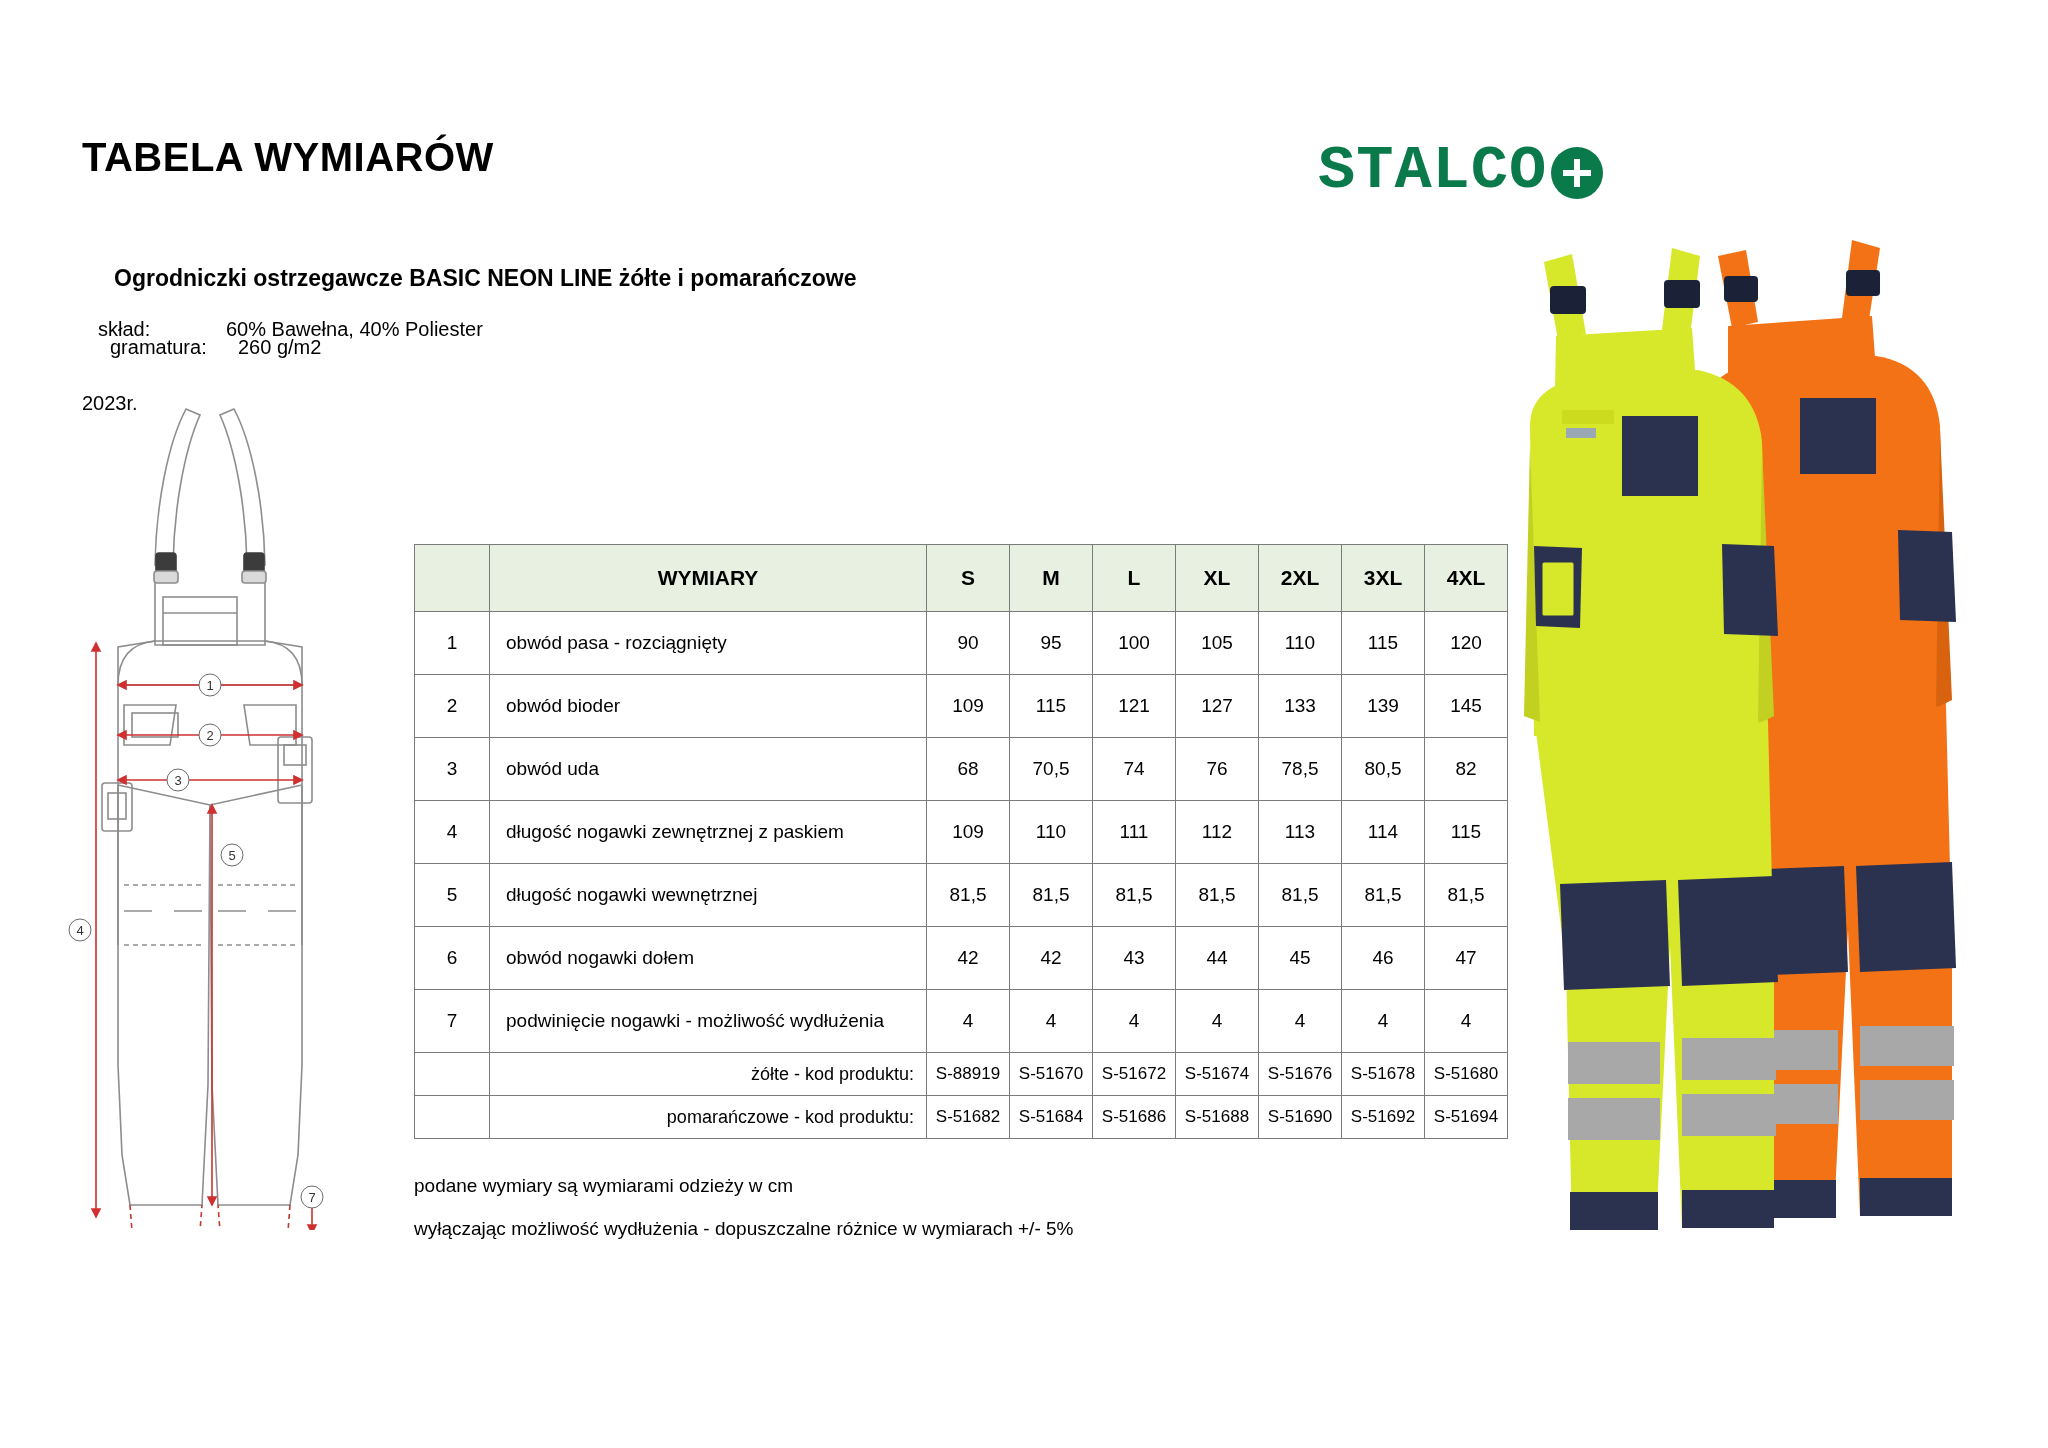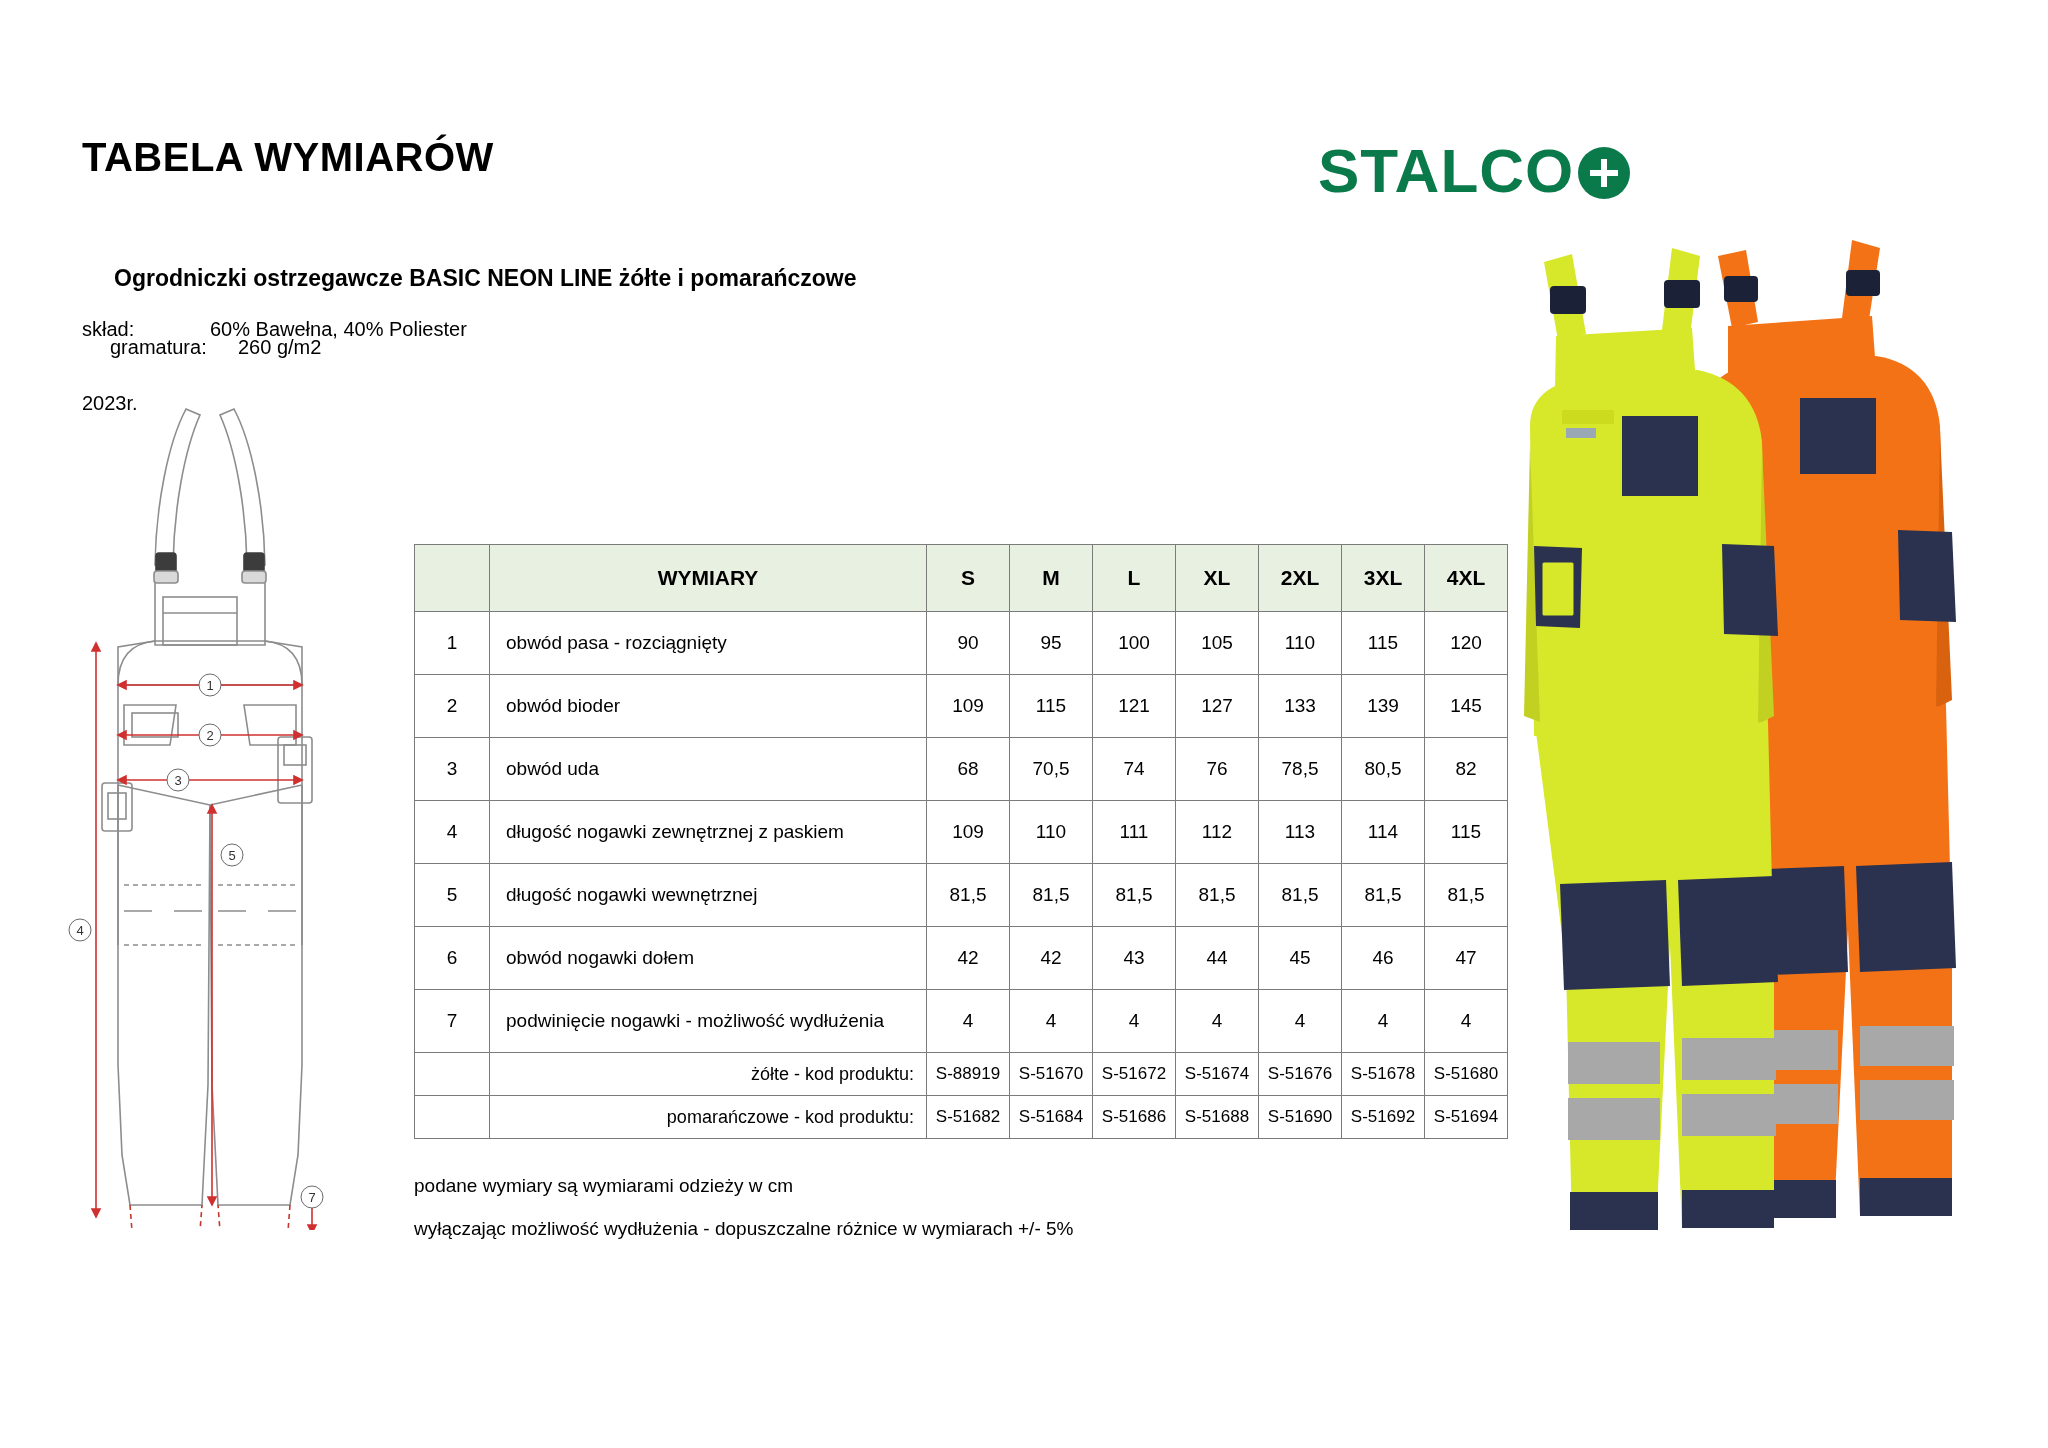--- a/index.html
+++ b/index.html
@@ -33,20 +33,21 @@
     top: 140px;
     display: flex;
     align-items: center;
   }
   #logo .logo-text {
     font-size: 62px;
     font-weight: bold;
     color: #0b7a4b;
     letter-spacing: 1px;
     line-height: 1;
+    font-family: Liberation Mono, monospace;
   }
   #logo .logo-mark {
     position: relative;
     width: 52px;
     height: 52px;
     border-radius: 50%;
     background: #0b7a4b;
     margin-left: 4px;
     margin-top: 4px;
   }
@@ -79,21 +80,21 @@
     font-size: 23px;
     font-weight: bold;
     margin-left: 32px;
   }
   .info-row {
     position: absolute;
     left: 82px;
     font-size: 20px;
   }
   .info-row .label { display: inline-block; width: 128px; }
-  #info-sklad { top: 318px; }
+  #info-sklad { top: 318px; margin-left: 16px; }
   #info-gramatura { top: 336px; margin-left: 28px; }
   #info-year { top: 392px; }
 
   
   #tech-drawing {
     position: absolute;
     left: 60px;
     top: 385px;
     width: 375px;
     height: 845px;

